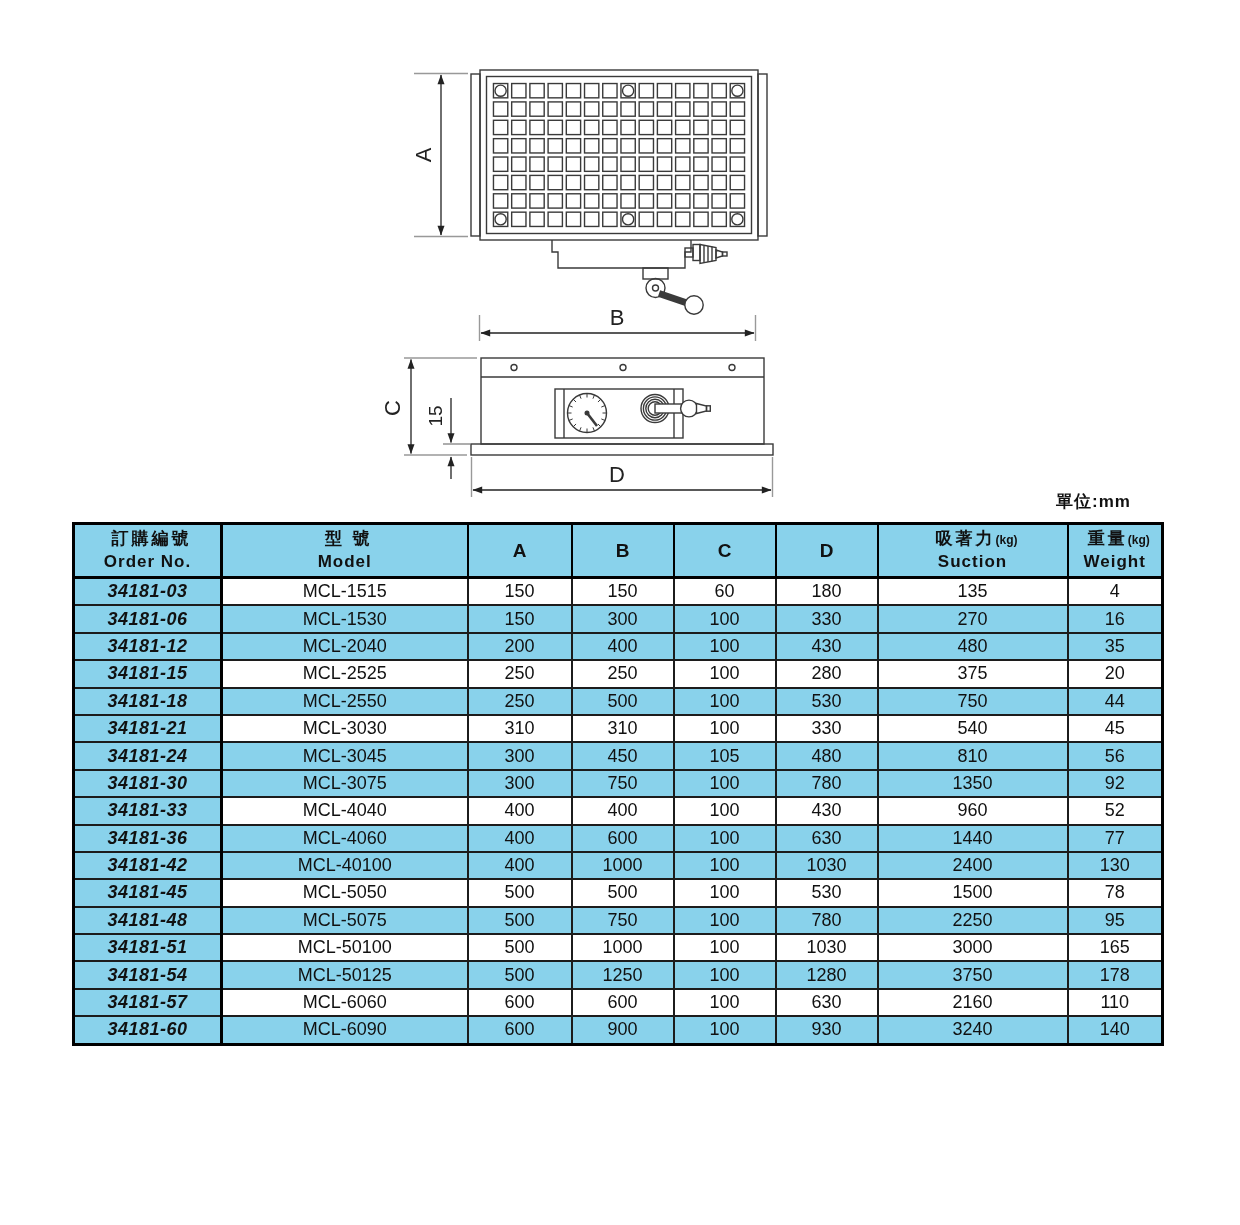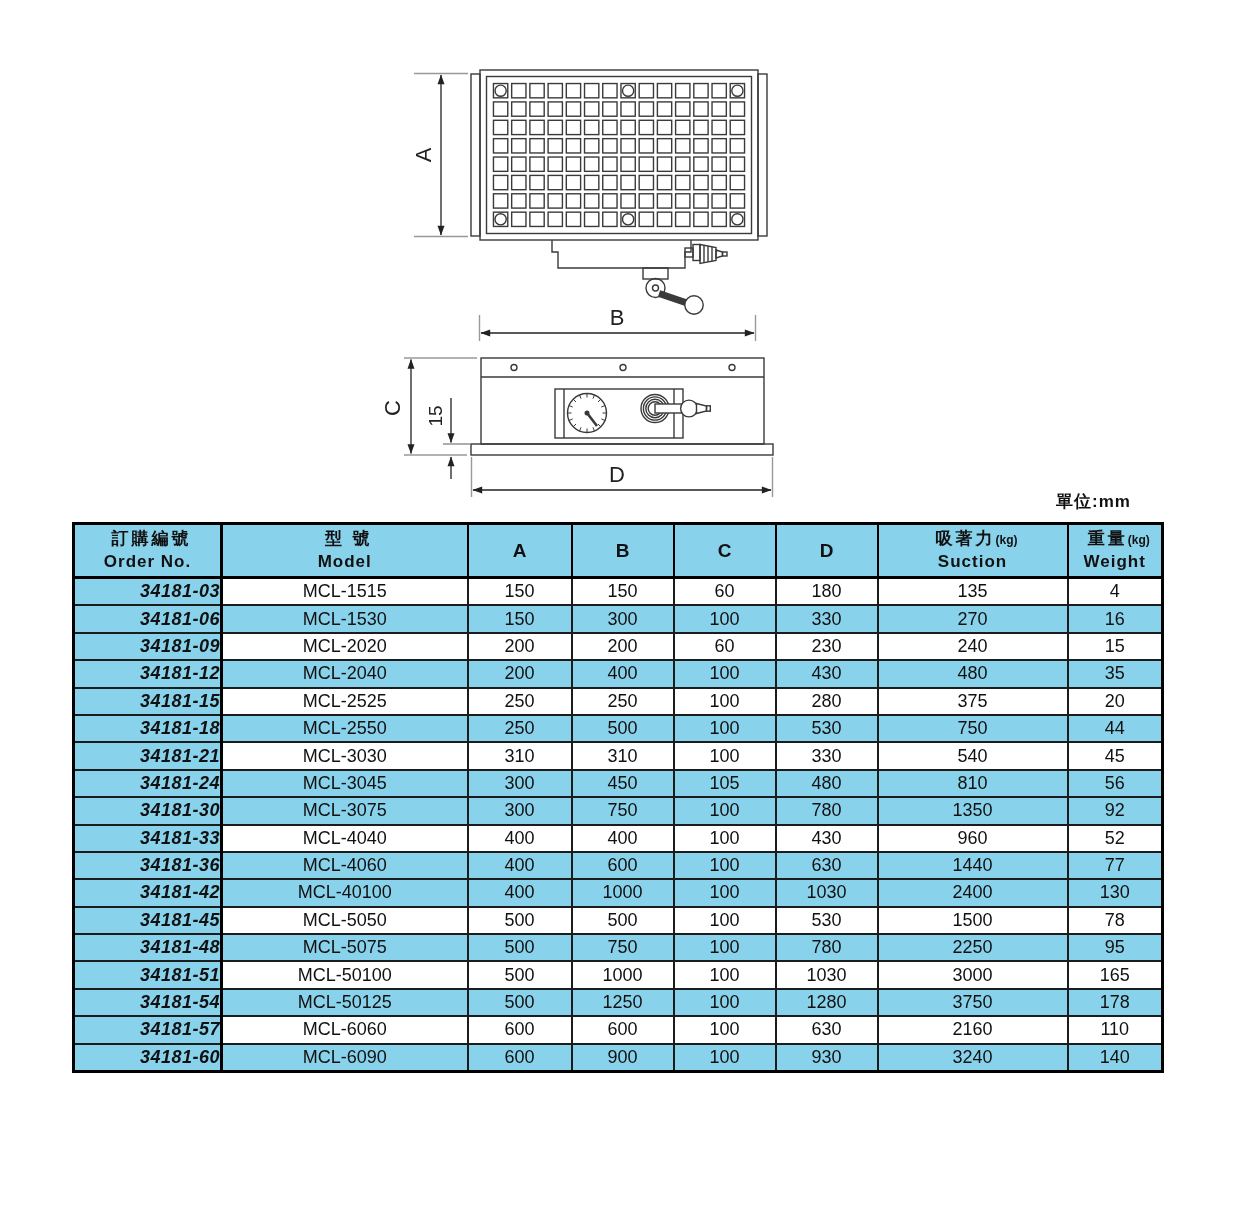--- a/index.html
+++ b/index.html
@@ -18,21 +18,21 @@
 
   
   table.spec{position:absolute;left:72px;top:522px;width:1089px;
              border-collapse:collapse;table-layout:fixed;
              border:3px solid #000;}
   table.spec th{background:var(--blue);border:2px solid #000;border-bottom:3px solid #000;
                 height:51px;padding:0;text-align:center;vertical-align:middle;line-height:1.35;}
   table.spec td{border:2px solid #1c1c1c;height:25.4px;padding:0;text-align:center;
                 vertical-align:middle;font-size:18px;background:#fff;}
   table.spec td.order{background:var(--blue);font-weight:bold;font-style:italic;
-                      border-right:3px solid #000;letter-spacing:0.5px;text-align:right;}
+                      border-right:3px solid #000;letter-spacing:0.5px;}
   table.spec th.order-h{border-right:3px solid #000;}
   table.spec tbody tr.blue td{background:var(--blue);}
   th .zh{font-size:17px;font-weight:bold;letter-spacing:3px;padding-left:8px;}
   th .en{font-size:17px;font-weight:bold;letter-spacing:1px;}
   th .unit{font-size:12px;font-weight:bold;letter-spacing:0;}
   th.dim{font-size:19px;font-weight:bold;}
 </style>
 </head>
 <body>
 
@@ -329,30 +329,20 @@
         <tr class="blue">
           <td class="order">34181-06</td>
           <td>MCL-1530</td>
           <td>150</td>
           <td>300</td>
           <td>100</td>
           <td>330</td>
           <td>270</td>
           <td>16</td>
         </tr>
-        <tr class="white">
-          <td class="order">34181-09</td>
-          <td>MCL-2020</td>
-          <td>200</td>
-          <td>200</td>
-          <td>60</td>
-          <td>230</td>
-          <td>240</td>
-          <td>15</td>
-        </tr>
         <tr class="blue">
           <td class="order">34181-12</td>
           <td>MCL-2040</td>
           <td>200</td>
           <td>400</td>
           <td>100</td>
           <td>430</td>
           <td>480</td>
           <td>35</td>
         </tr>

